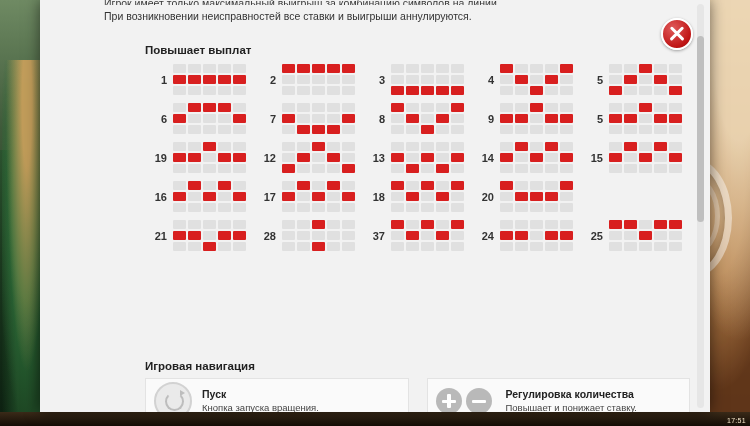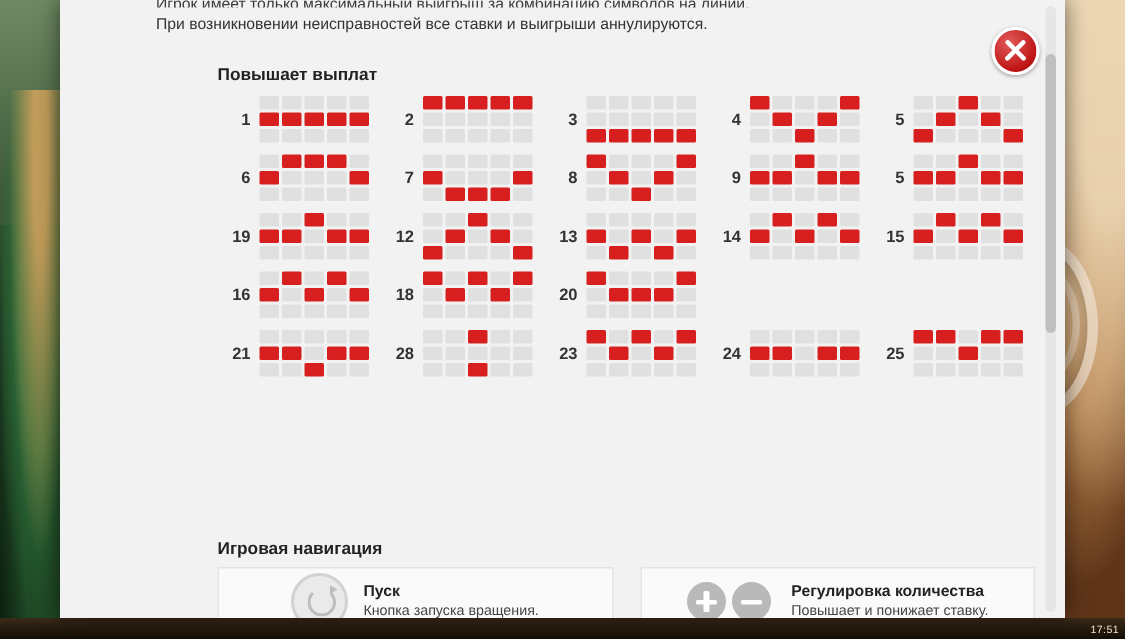--- a/index.html
+++ b/index.html
@@ -128,21 +128,21 @@
   .cellbox{background:#e0e0e0;border-radius:1px;}
   .cellbox.on{background:#d81f1f;}
 
   
   .nav{
     position:absolute;left:105px;top:378px;width:545px;
     display:flex;gap:18px;
   }
   .nav-card{
     flex:1;background:#fafafa;border:1px solid #e3e3e3;
-    height:46px;display:flex;align-items:center;padding:0 8px;box-sizing:border-box;justify-content:center;
+    height:46px;display:flex;align-items:center;padding:0 8px;box-sizing:border-box;
   }
   .spin-icon{
     width:34px;height:34px;border-radius:50%;
     background:#eaeaea;border:2px solid #d2d2d2;
     position:relative;margin-right:10px;flex:none;
   }
   .spin-icon:after{
     content:"";position:absolute;left:9px;top:8px;
     width:15px;height:15px;border:2px solid #bdbdbd;border-radius:50%;
     border-top-color:transparent;
@@ -522,20 +522,40 @@
               <div class="cellbox"></div>
               <div class="cellbox on"></div>
               <div class="cellbox"></div>
               <div class="cellbox"></div>
               <div class="cellbox"></div>
               <div class="cellbox"></div>
               <div class="cellbox"></div>
             </div>
           </div>
           <div class="pl-cell">
+            <div class="pl-num">17</div>
+            <div class="grid">
+              <div class="cellbox"></div>
+              <div class="cellbox on"></div>
+              <div class="cellbox"></div>
+              <div class="cellbox on"></div>
+              <div class="cellbox"></div>
+              <div class="cellbox on"></div>
+              <div class="cellbox"></div>
+              <div class="cellbox on"></div>
+              <div class="cellbox"></div>
+              <div class="cellbox on"></div>
+              <div class="cellbox"></div>
+              <div class="cellbox"></div>
+              <div class="cellbox"></div>
+              <div class="cellbox"></div>
+              <div class="cellbox"></div>
+            </div>
+          </div>
+          <div class="pl-cell">
             <div class="pl-num">18</div>
             <div class="grid">
               <div class="cellbox on"></div>
               <div class="cellbox"></div>
               <div class="cellbox on"></div>
               <div class="cellbox"></div>
               <div class="cellbox on"></div>
               <div class="cellbox"></div>
               <div class="cellbox on"></div>
               <div class="cellbox"></div>
@@ -604,21 +624,21 @@
               <div class="cellbox"></div>
               <div class="cellbox"></div>
               <div class="cellbox"></div>
               <div class="cellbox"></div>
               <div class="cellbox on"></div>
               <div class="cellbox"></div>
               <div class="cellbox"></div>
             </div>
           </div>
           <div class="pl-cell">
-            <div class="pl-num">23</div>
+            <div class="pl-num">37</div>
             <div class="grid">
               <div class="cellbox on"></div>
               <div class="cellbox"></div>
               <div class="cellbox on"></div>
               <div class="cellbox"></div>
               <div class="cellbox on"></div>
               <div class="cellbox"></div>
               <div class="cellbox on"></div>
               <div class="cellbox"></div>
               <div class="cellbox on"></div>

